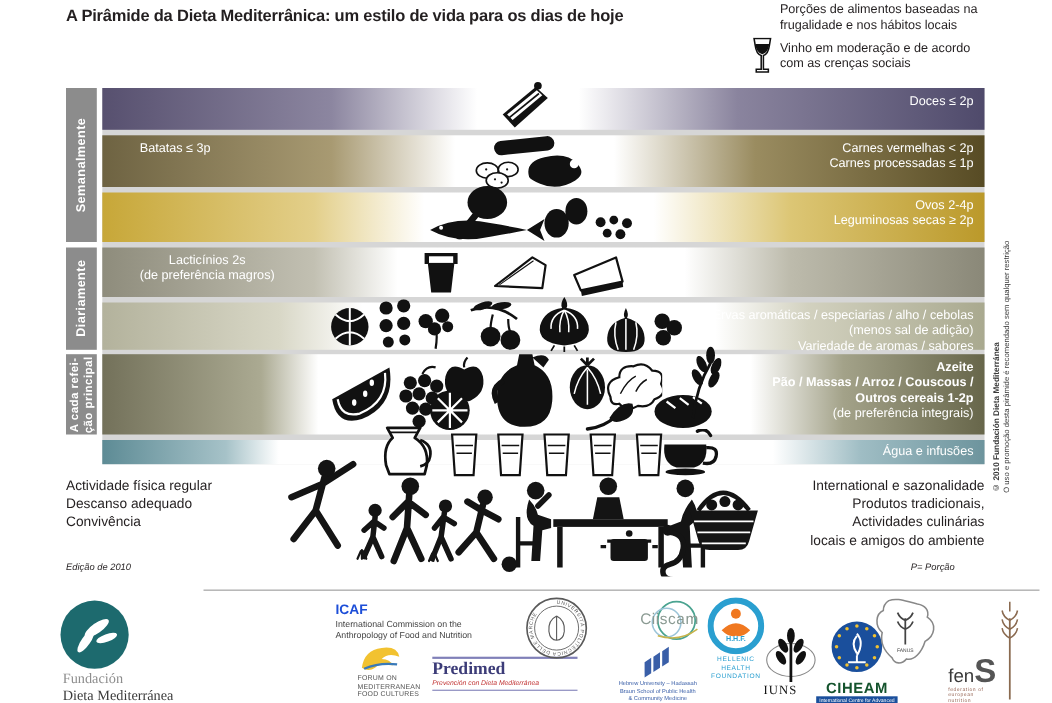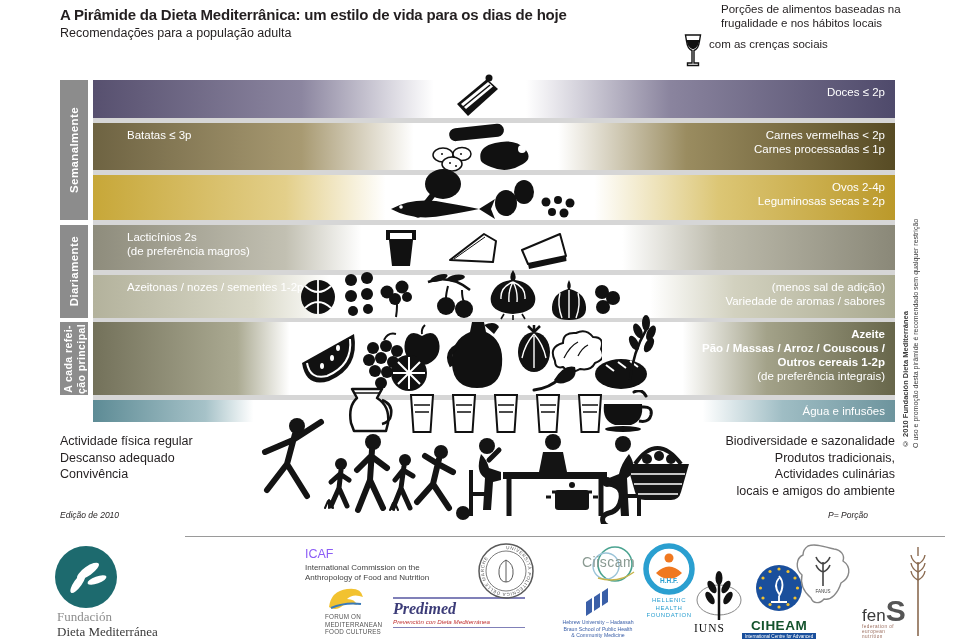--- a/index.html
+++ b/index.html
@@ -5,37 +5,37 @@
   * { margin:0; padding:0; box-sizing:border-box; }
   body { background:#fff; }
   #root { position:relative; width:956px; height:639px; background:#fff;
           font-family:"Liberation Sans", sans-serif; color:#231f20; overflow:hidden; }
   .abs { position:absolute; }
 
   
   .title { left:60px; top:6px; font-size:15px; font-weight:bold; letter-spacing:-0.2px; }
   .subtitle { left:60px; top:26px; font-size:12.5px; }
   .note { font-size:11.5px; line-height:14px; }
-  .portions-note { left:709px; top:2px; width:235px;margin-left:12px; }
+  .portions-note { left:709px; top:2px; width:235px; }
   .wine-note { left:709px; top:37px; width:235px; }
   .wine-glass { left:684px; top:34px; }
 
   
   .bands-bg { left:93px; top:80px; width:802px; height:342px; background:#d6d6d6; }
   .band { left:93px; width:802px; }
   .b1 { top:80px;  height:38px; background:linear-gradient(90deg,#57506f 0%,#8c86a0 26%,#ffffff 42.5%,#ffffff 54%,#8a849e 72%,#4f4a6b 100%); }
   .b2 { top:123px; height:47px; background:linear-gradient(90deg,#6e6342 0%,#a89a72 26%,#ffffff 40%,#ffffff 58%,#9a8c60 74%,#574b24 100%); }
   .b3 { top:175px; height:45px; background:linear-gradient(90deg,#c7a738 0%,#e3cf8a 24%,#ffffff 36.5%,#ffffff 62.5%,#dcc675 78%,#bb992a 100%); }
   .b4 { top:225px; height:45px; background:linear-gradient(90deg,#8e8c7c 0%,#c2c0b2 24%,#ffffff 33.5%,#ffffff 66%,#bdbbac 78%,#8a8878 100%); }
   .b5 { top:275px; height:43px; background:linear-gradient(90deg,#b3b29c 0%,#d8d7c6 20%,#ffffff 29.5%,#ffffff 69.5%,#d2d1bf 80%,#a9a98f 100%); }
   .b6 { top:322px; height:73px; background:linear-gradient(90deg,#73715a 0%,#abaa92 18%,#ffffff 24.5%,#ffffff 73.5%,#a3a289 84%,#67664a 100%); }
   .b7 { top:400px; height:22px; background:linear-gradient(90deg,#5d8b95 0%,#a6c2c8 14%,#ffffff 20%,#ffffff 76%,#9fbdc4 86%,#6d949d 100%); }
   .band { position:absolute; }
   .bt { position:absolute; color:#fff; font-size:11.5px; line-height:14px;margin-left:24px; }
-  .bt-left { left:10px; top:5px; }
+  .bt-left { left:10px; top:5px;text-align:center; }
   .bt-right { right:10px; top:5px; text-align:right; }
   .bt-bold { font-weight:bold; }
   .b7 .bt-right { top:0; line-height:22px; }
 
   
   .side { left:60px; width:28px; background:#8c8c8c; display:flex; align-items:center; justify-content:center; gap:1px; }
   .side span { writing-mode:vertical-rl; transform:rotate(180deg); color:#fff; font-weight:bold;
                font-size:11.5px; letter-spacing:0.4px; white-space:nowrap; }
   .side-weekly { top:80px;  height:140px; }
   .side-daily  { top:225px; height:93px; }
@@ -53,27 +53,27 @@
   .edition { left:60px; top:510px; font-size:8.5px; font-style:italic; }
   .pkey { left:828px; top:510px; font-size:8.5px; font-style:italic; }
   .divider { left:185px; top:536px; width:760px; height:1px; background:#9a9a9a; }
 
   
   .fdm-circle { left:55px; top:546px; width:62px; height:62px; border-radius:50%; background:#1d6a6e; }
   .fdm-text { left:57px; top:610px; font-family:"Liberation Serif", serif; font-size:13px; line-height:14.5px; }
   .fdm-text .l1 { color:#8d8d8d; }
   .fdm-text .l2 { color:#3a3a3a; }
   .icaf { left:305px; top:547px; }
-  .icaf .abbr { font-size:12.5px; font-weight:normal; color:#8b5cf6; }
+  .icaf .abbr { font-size:12.5px; font-weight:bold; color:#1d4ed8; }
   .icaf .desc { font-size:8px; color:#444; line-height:9.5px; margin-top:2px; }
   .forum { left:325px; top:585px; width:70px; }
   .forum .txt { font-size:6.3px; color:#555; line-height:7.5px; letter-spacing:0.2px; margin-top:2px; }
   .predimed { left:393px; top:597px; width:132px; }
   .predimed .rule { height:1.5px; background:#8080b8; margin-bottom:1px; }
-  .predimed .name { font-family:"Liberation Serif", serif; font-style:italic; font-weight:bold;
+  .predimed .name { font-family:"Liberation Serif", serif; font-weight:bold;
                     font-size:16px; color:#3c3c78; }
   .predimed .tag { font-size:6.2px; font-style:italic; color:#c03030; border-bottom:1px solid #8080b8; padding-bottom:2px; }
   .univpm { left:477px; top:542px; }
   .ciiscam { left:538px; top:544px; width:100px; height:44px; }
   .ciiscam .name { position:absolute; left:44px; top:10px; font-size:14px; color:#8a9a92; letter-spacing:0.5px; }
   .hebrew { left:556px; top:585px; width:84px; text-align:center; }
   .hebrew .txt { font-size:5.2px; color:#3a5fa8; line-height:6.5px; margin-top:2px; }
   .hhf { left:640px; top:543px; width:58px; text-align:center; }
   .hhf .txt { font-size:6px; color:#2a9fd0; line-height:7.5px; letter-spacing:0.6px; margin-top:2px; }
   .iuns { left:694px; top:570px; width:50px; text-align:left; }
@@ -87,32 +87,32 @@
   .fens .bigS { font-size:30px; color:#555; font-weight:bold; }
   .fens .txt { position:absolute; left:6px; top:82px; font-size:4.6px; color:#996a5a; line-height:5px; letter-spacing:0.5px; }
   svg { display:block; }
 </style>
 </head>
 <body>
 
 <div id="root">
 
   <div class="abs title">A Pirâmide da Dieta Mediterrânica: um estilo de vida para os dias de hoje</div>
-  <div class="abs subtitle">Recomendações para a população adulta</div>
   <div class="abs note portions-note">
     <div>Porções de alimentos baseadas na</div>
     <div>frugalidade e nos hábitos locais</div>
   </div>
   <div class="abs wine-glass">
     <svg width="18" height="36" viewBox="0 0 18 36">
       <path d="M1.5 1 h15 l-1 6 q-1 8 -5.5 9.5 V29 h4.5 v2.5 H3.5 V29 H8 V16.5 Q3.5 15 2.5 7 Z" fill="none" stroke="#111" stroke-width="1.4"></path>
       <path d="M2.6 6 q1 8 6.4 9.3 q5.4 -1.3 6.4 -9.3 Z" fill="#111"></path>
     </svg>
   </div>
   <div class="abs note wine-note">
+    <div>Vinho em moderação e de acordo</div>
     <div>com as crenças sociais</div>
   </div>
 
   <div class="abs bands-bg"></div>
 
   <div class="band b1">
     <div class="bt bt-right">Doces ≤ 2p</div>
   </div>
   <div class="band b2">
     <div class="bt bt-left">Batatas ≤ 3p</div>
@@ -127,22 +127,22 @@
       <div>Leguminosas secas ≥ 2p</div>
     </div>
   </div>
   <div class="band b4">
     <div class="bt bt-left">
       <div>Lacticínios 2s</div>
       <div>(de preferência magros)</div>
     </div>
   </div>
   <div class="band b5">
-    <div class="bt bt-left">Azeitonas / nozes / sementes 1-2p</div>
     <div class="bt bt-right">
+      <div>Ervas aromáticas / especiarias / alho / cebolas</div>
       <div>(menos sal de adição)</div>
       <div>Variedade de aromas / sabores</div>
     </div>
   </div>
   <div class="band b6">
     <div class="bt bt-right">
       <div class="bt-bold">Azeite</div>
       <div class="bt-bold">Pão / Massas / Arroz / Couscous /</div>
       <div class="bt-bold">Outros cereais 1-2p</div>
       <div>(de preferência integrais)</div>
@@ -470,21 +470,21 @@
     <span class="c1">© 2010 Fundación Dieta Mediterránea</span>
     <span>O uso e promoção desta pirâmide é recomendado sem qualquer restrição</span>
   </div>
 
   <div class="abs lifestyle">
     <div>Actividade física regular</div>
     <div>Descanso adequado</div>
     <div>Convivência</div>
   </div>
   <div class="abs biodiv">
-    <div>Biodiversidade e sazonalidade</div>
+    <div>International e sazonalidade</div>
     <div>Produtos tradicionais,</div>
     <div>Actividades culinárias</div>
     <div>locais e amigos do ambiente</div>
   </div>
   <div class="abs edition">Edição de 2010</div>
   <div class="abs pkey">P= Porção</div>
   <div class="abs divider"></div>
 
   <div class="abs fdm-circle">
     <svg width="62" height="62" viewBox="0 0 62 62">

